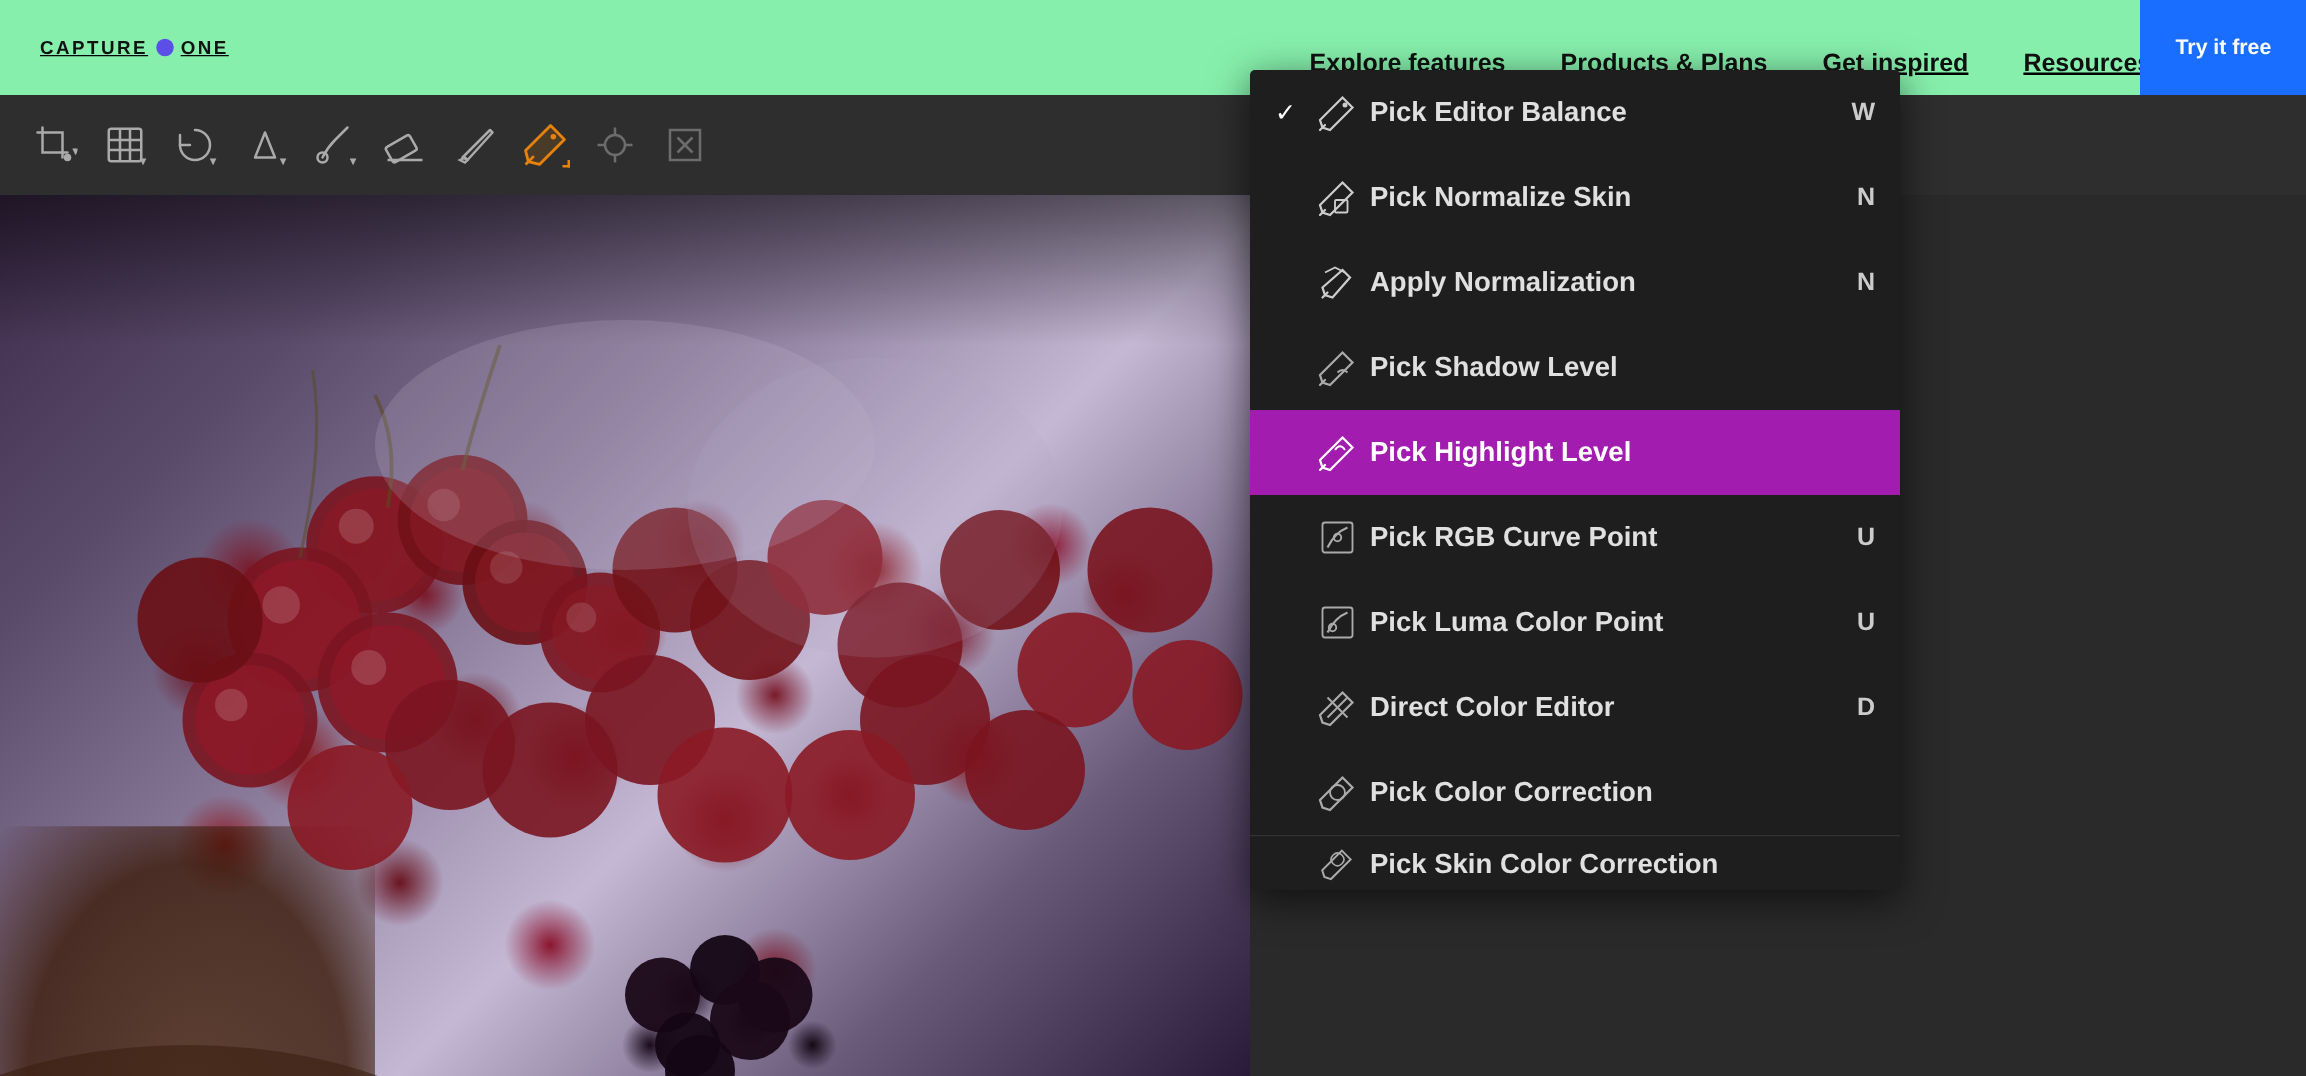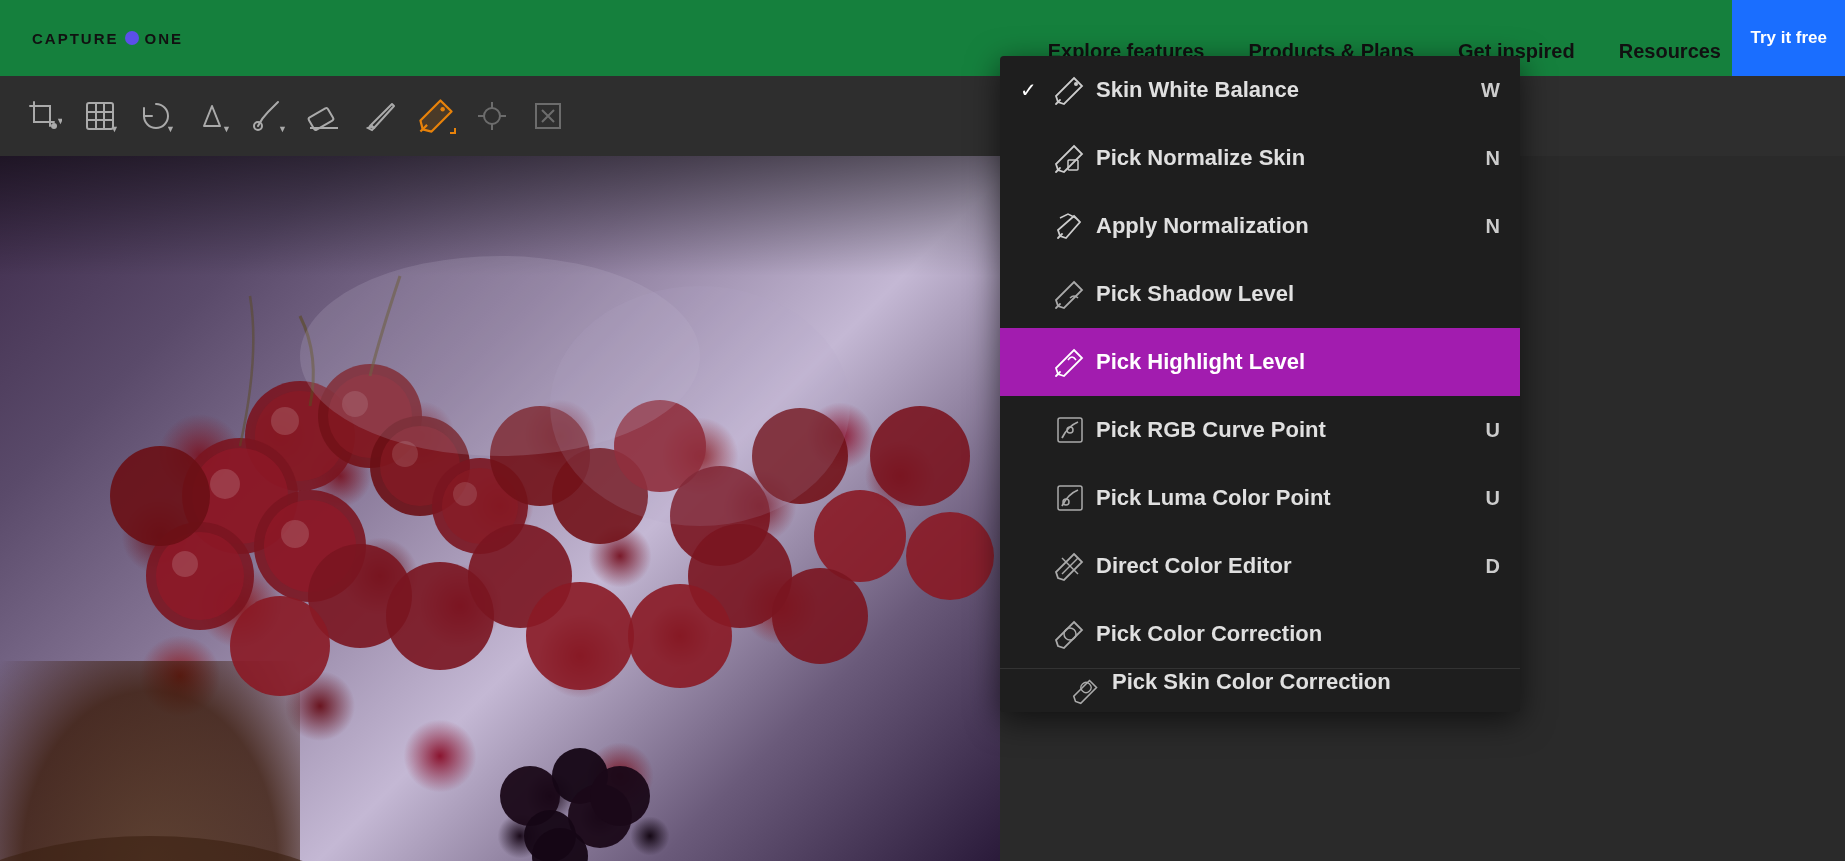--- a/index.html
+++ b/index.html
@@ -9,24 +9,25 @@
       overflow: hidden;
       font-family: -apple-system, BlinkMacSystemFont, 'Segoe UI', Helvetica, Arial, sans-serif;
       background: #2a2a2a;
     }
 
     
     .navbar {
       position: absolute;
       top: 0; left: 0; right: 0;
       height: 76px;
-      background: #15803d;
+      background: #86efac;
       display: flex;
       padding: 0 32px;
       z-index: 100;
+      text-decoration: underline;
     }
     .nav-logo {
       display: flex;
       align-items: center;
       gap: 6px;
       font-size: 15px;
       font-weight: 700;
       letter-spacing: 2px;
       color: #111;
       text-transform: uppercase;
@@ -66,21 +67,21 @@
       width: 26px;
       height: 26px;
       stroke: #111;
       fill: none;
     }
     .nav-try-btn {
       background: #1a6eff;
       color: white;
       font-size: 17px;
       font-weight: 600;
-      padding: 0 18px;
+      padding: 0 28px;
       height: 76px;
       display: flex;
       align-items: center;
       cursor: pointer;
       white-space: nowrap;
       position: absolute;
       right: 0;
       top: 0;
     }
 
@@ -264,22 +265,22 @@
       font-weight: 600;
       color: #ccc;
     }
     .menu-item.active .menu-shortcut {
       color: white;
     }
 
     
     .menu-item-partial {
       display: flex;
-      align-items: flex-start;
-      padding: 0 36px;
+      align-items: center;
+      padding: 0 20px;
       height: 44px;
       cursor: pointer;
       overflow: hidden;
     }
 
     
     .tool-svg {
       width: 36px;
       height: 36px;
       stroke: #aaa;
@@ -471,21 +472,21 @@
 
   <div class="menu-item">
     <div class="menu-check">✓</div>
     <div class="menu-icon-wrap">
       <svg class="menu-icon-svg" viewBox="0 0 32 32">
         <path d="M20 4 L28 12 L10 30 L4 28 L2 22 Z" stroke="#ccc" stroke-width="1.8"></path>
         <path d="M2 30 L6 26" stroke="#ccc" stroke-width="1.8" stroke-linecap="round"></path>
         <circle cx="22" cy="10" r="2" fill="#ccc" stroke="none"></circle>
       </svg>
     </div>
-    <span class="menu-label">Skin White Balance</span>
+    <span class="menu-label">Pick Editor Balance</span>
     <span class="menu-shortcut">W</span>
   </div>
 
   <div class="menu-item">
     <div class="menu-check"></div>
     <div class="menu-icon-wrap">
       <svg class="menu-icon-svg" viewBox="0 0 32 32">
         <path d="M20 4 L28 12 L10 30 L4 28 L2 22 Z" stroke="#ccc" stroke-width="1.8"></path>
         <path d="M2 30 L6 26" stroke="#ccc" stroke-width="1.8" stroke-linecap="round"></path>
         <rect x="14" y="18" width="10" height="10" stroke="#ccc" stroke-width="1.5" fill="none" rx="1"></rect>

